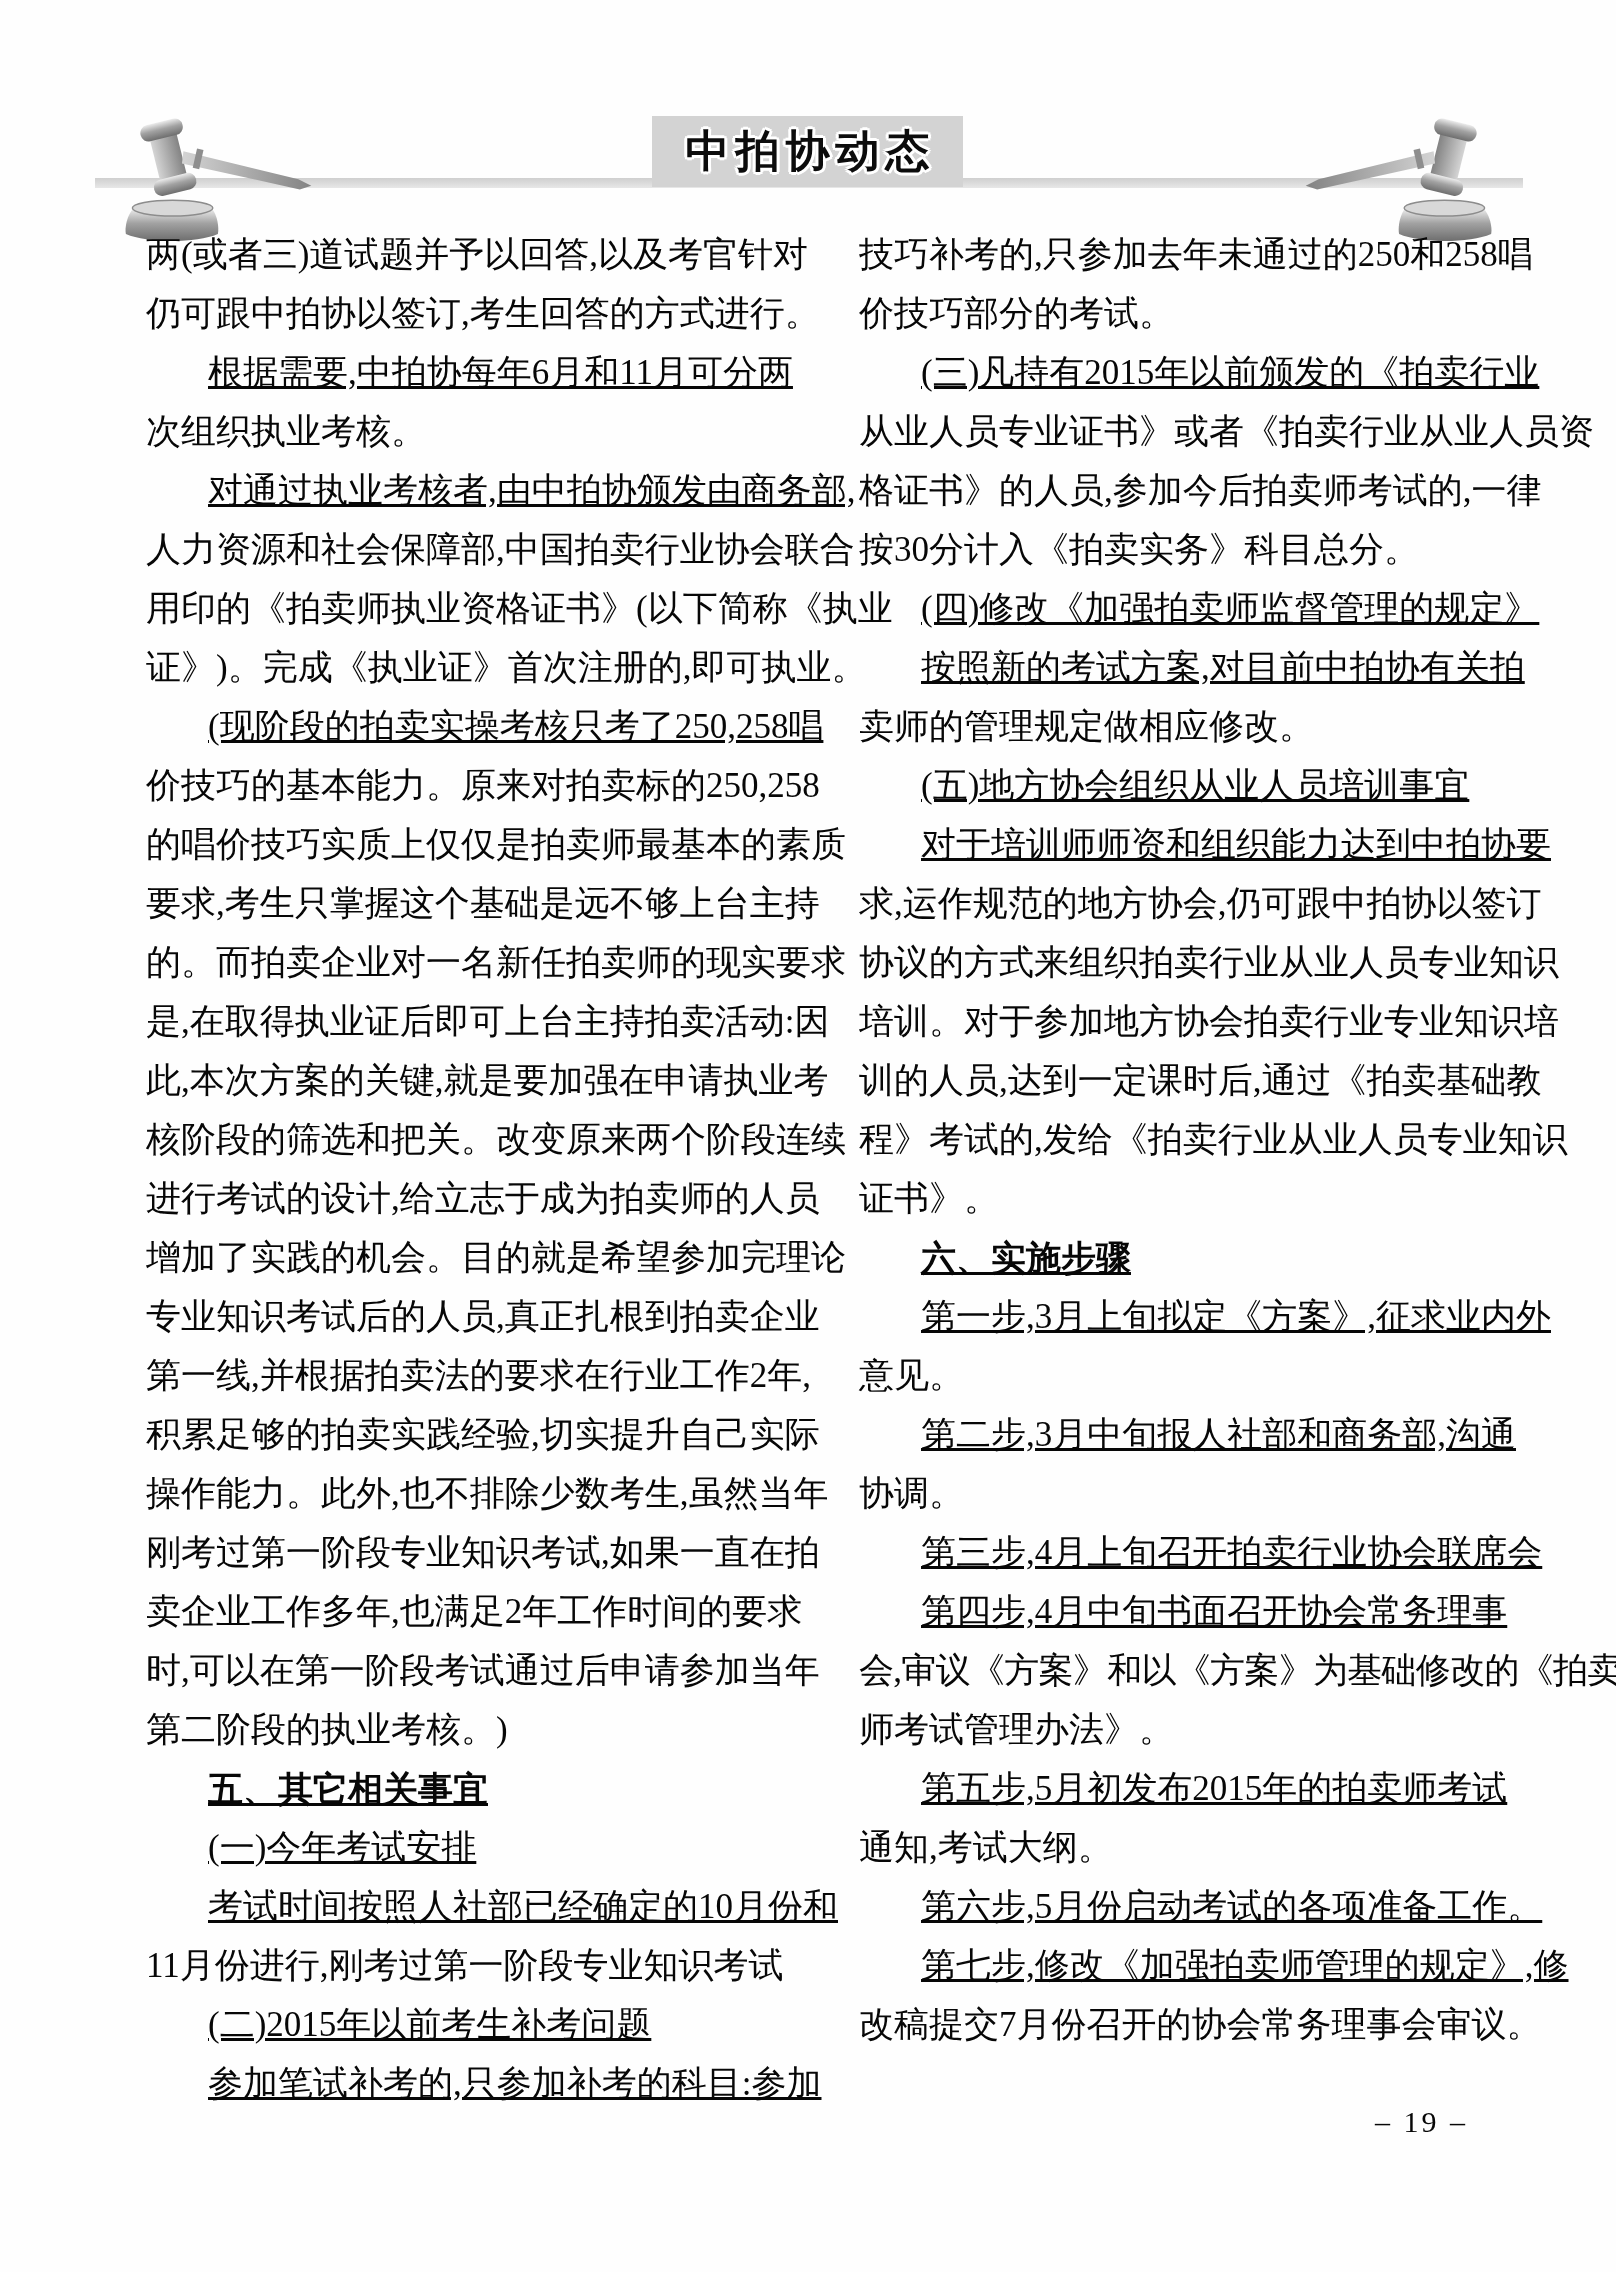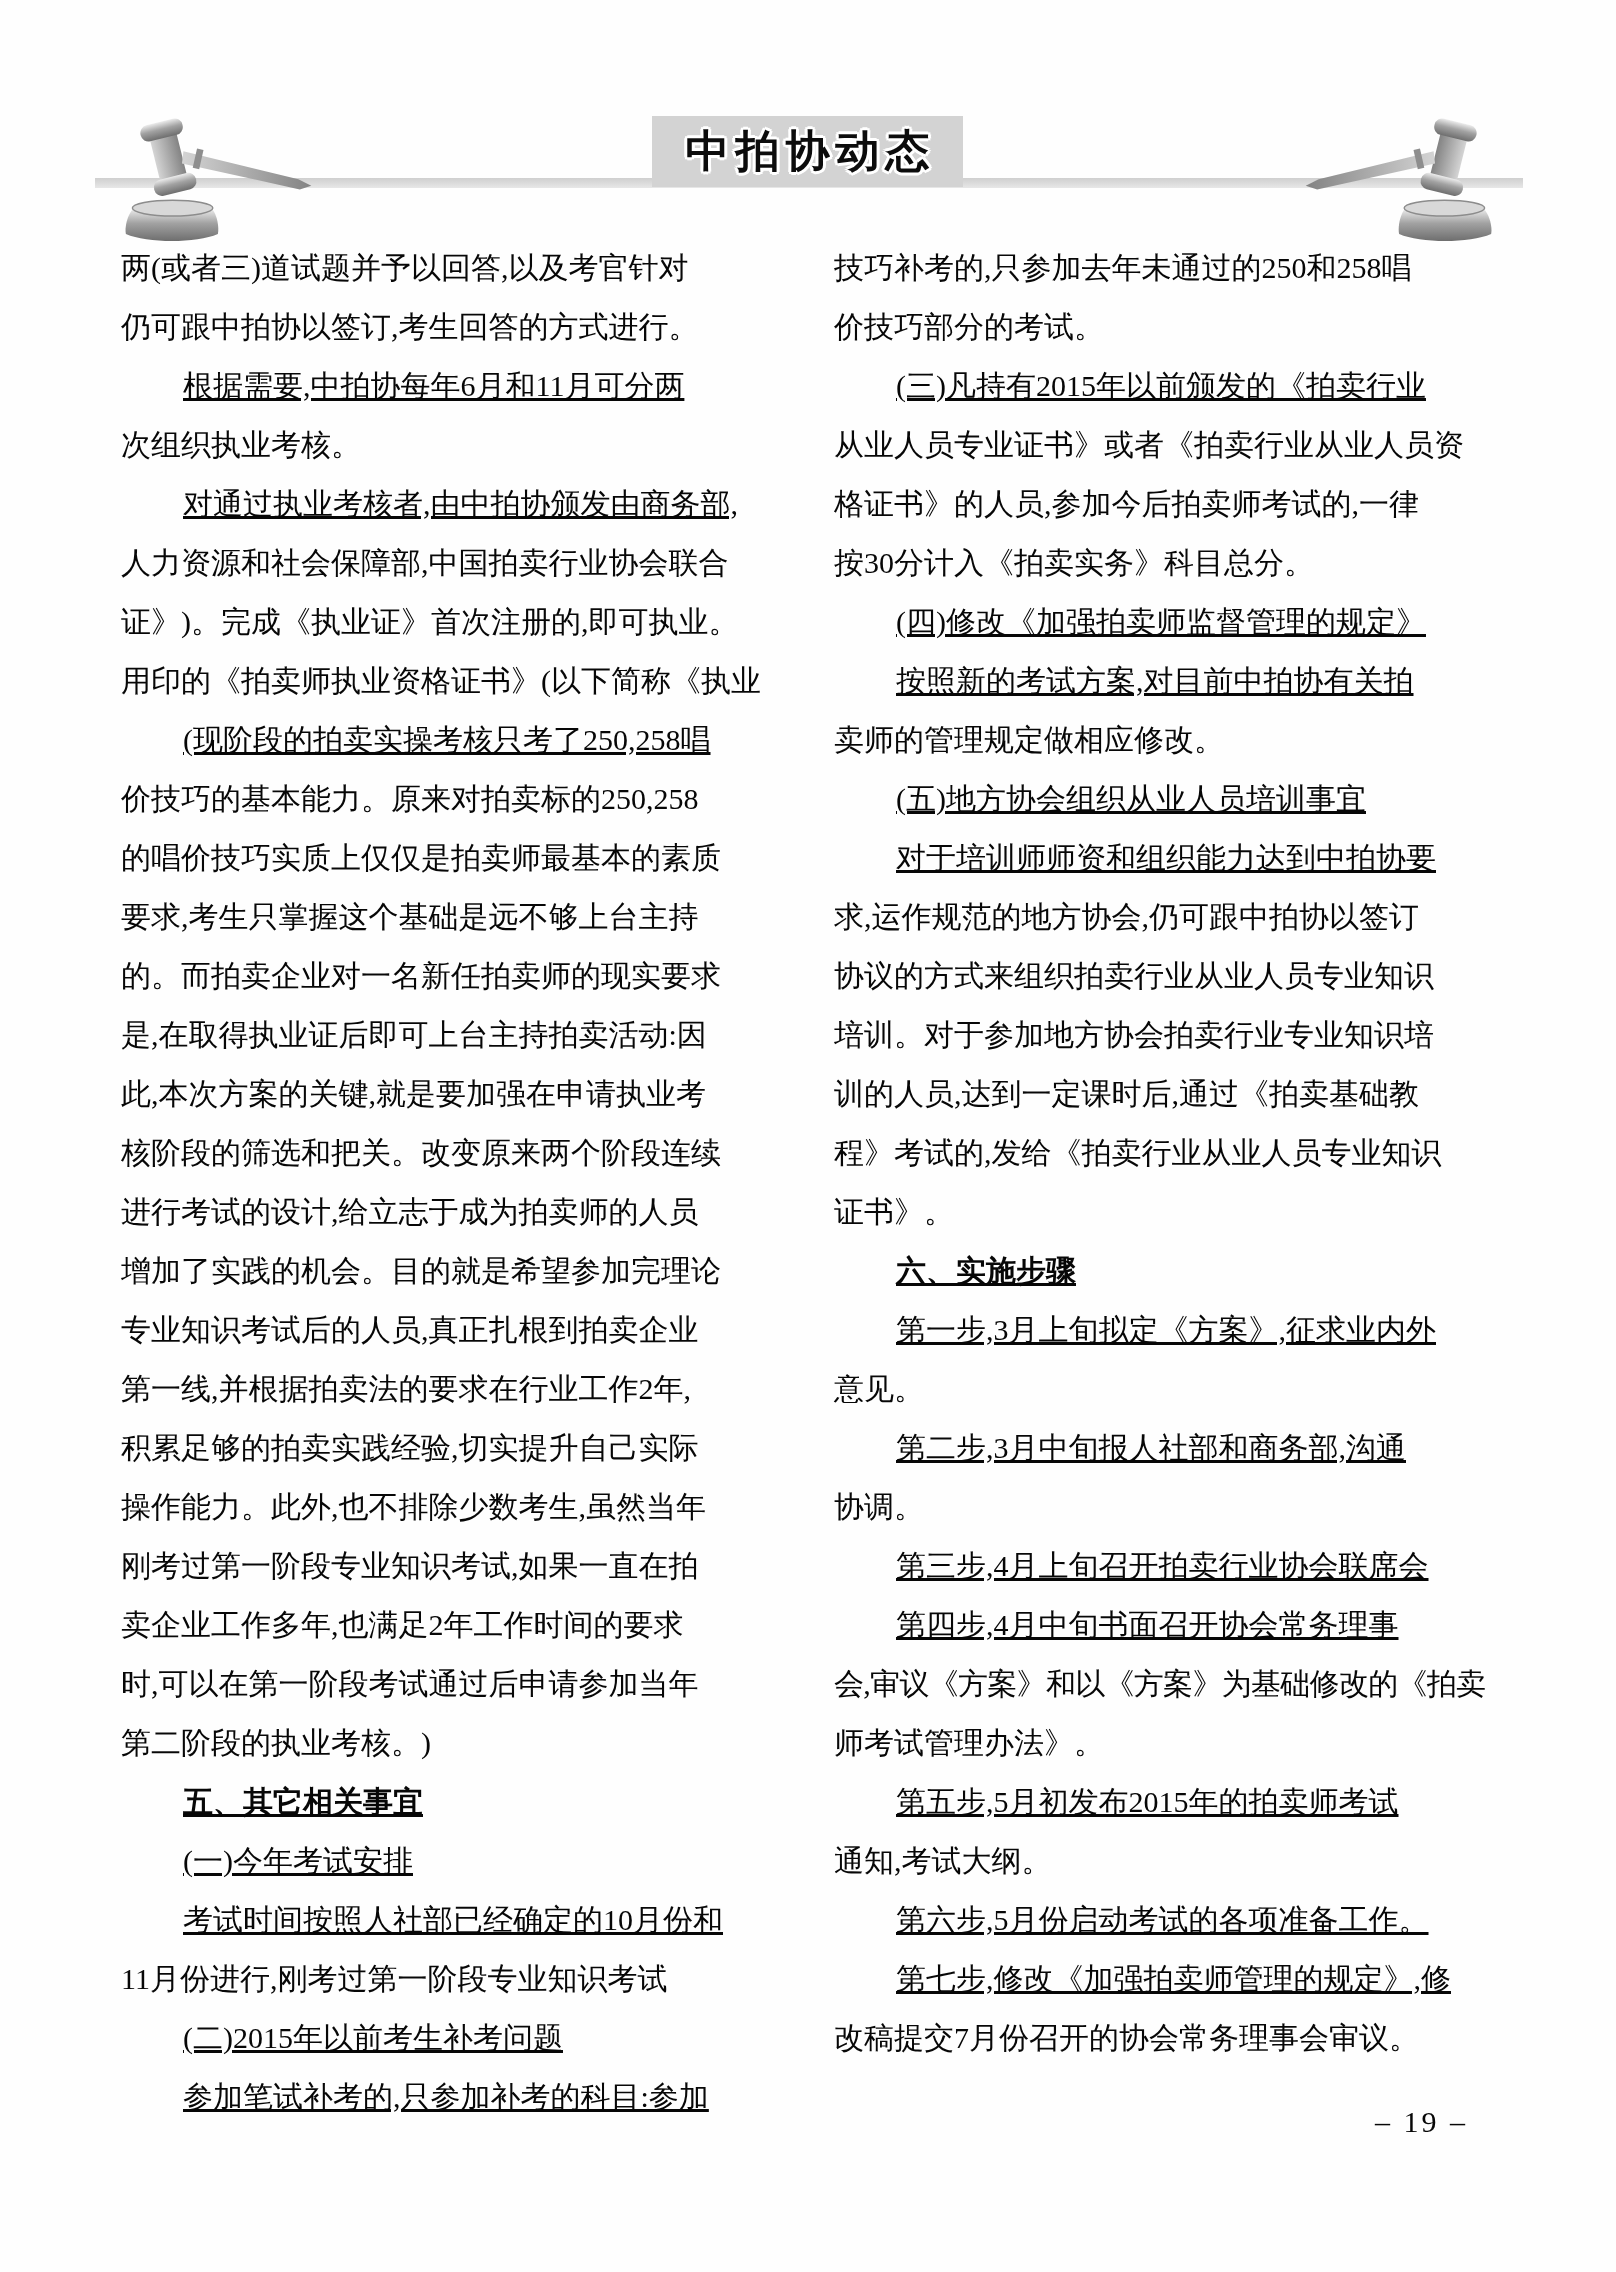--- a/index.html
+++ b/index.html
@@ -46,22 +46,23 @@
     color: #0c0c0c;
     text-shadow:
       -2.2px -2.2px 0 #fff, 2.2px -2.2px 0 #fff, -2.2px 2.2px 0 #fff, 2.2px 2.2px 0 #fff,
       -3px 0 0 #fff, 3px 0 0 #fff, 0 -3px 0 #fff, 0 3px 0 #fff;
     white-space: nowrap;
   }
 
   
   .col {
     position: absolute;
-    top: 238px;
-    font-size: 30px;
+    top: 225px;
+    font-size: 35px;
+    margin-left: 25px;
   }
   .col-left  { left: 121px;  width: 664px; }
   .col-right { left: 834px; width: 676px; }
 
   .line {
     height: 59px;
     line-height: 59px;
     white-space: nowrap;
   }
   .line.indent { padding-left: 62px; text-decoration: underline; }
@@ -132,22 +133,22 @@
   </header>
 
   <main>
     <div class="col col-left">
         <div class="line full" style="letter-spacing: 0px;">两(或者三)道试题并予以回答,以及考官针对</div>
         <div class="line">仍可跟中拍协以签订,考生回答的方式进行。</div>
         <div class="line full indent" style="letter-spacing: 0px;">根据需要,中拍协每年6月和11月可分两</div>
         <div class="line">次组织执业考核。</div>
         <div class="line full indent" style="letter-spacing: 0px;">对通过执业考核者,由中拍协颁发由商务部,</div>
         <div class="line full" style="letter-spacing: 0px;">人力资源和社会保障部,中国拍卖行业协会联合</div>
+        <div class="line full" style="letter-spacing: 0px;">用印的《拍卖师执业资格证书》(以下简称《执业</div>
         <div class="line">证》)。完成《执业证》首次注册的,即可执业。</div>
-        <div class="line full" style="letter-spacing: 0px;">用印的《拍卖师执业资格证书》(以下简称《执业</div>
         <div class="line full indent" style="letter-spacing: 0px;">(现阶段的拍卖实操考核只考了250,258唱</div>
         <div class="line full" style="letter-spacing: 0px;">价技巧的基本能力。原来对拍卖标的250,258</div>
         <div class="line full" style="letter-spacing: 0px;">的唱价技巧实质上仅仅是拍卖师最基本的素质</div>
         <div class="line full" style="letter-spacing: 0px;">要求,考生只掌握这个基础是远不够上台主持</div>
         <div class="line full" style="letter-spacing: 0px;">的。而拍卖企业对一名新任拍卖师的现实要求</div>
         <div class="line full" style="letter-spacing: 0px;">是,在取得执业证后即可上台主持拍卖活动:因</div>
         <div class="line full" style="letter-spacing: 0px;">此,本次方案的关键,就是要加强在申请执业考</div>
         <div class="line full" style="letter-spacing: 0px;">核阶段的筛选和把关。改变原来两个阶段连续</div>
         <div class="line full" style="letter-spacing: 0px;">进行考试的设计,给立志于成为拍卖师的人员</div>
         <div class="line full" style="letter-spacing: 0px;">增加了实践的机会。目的就是希望参加完理论</div>

